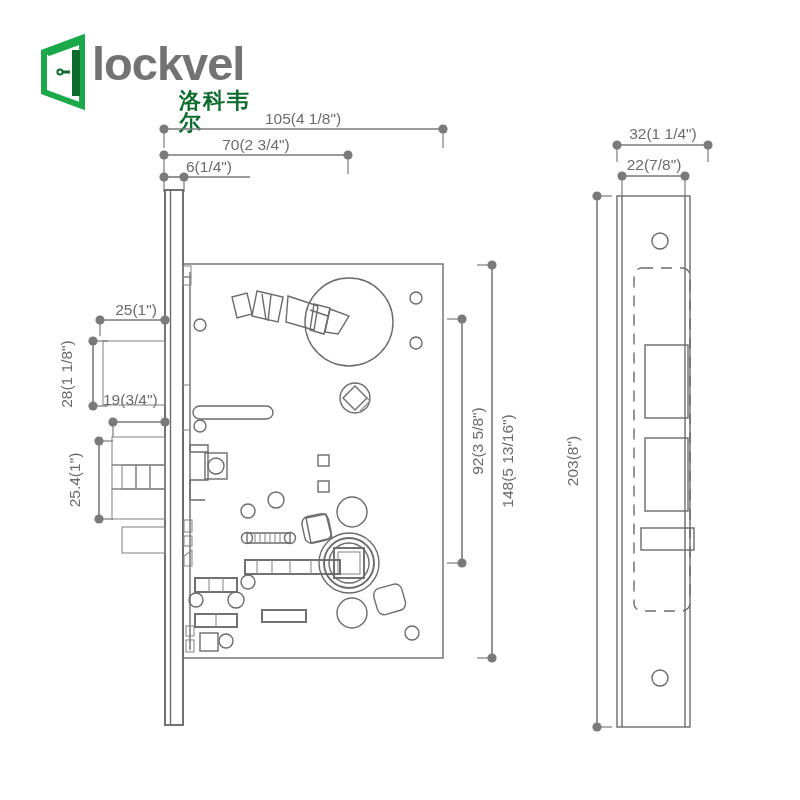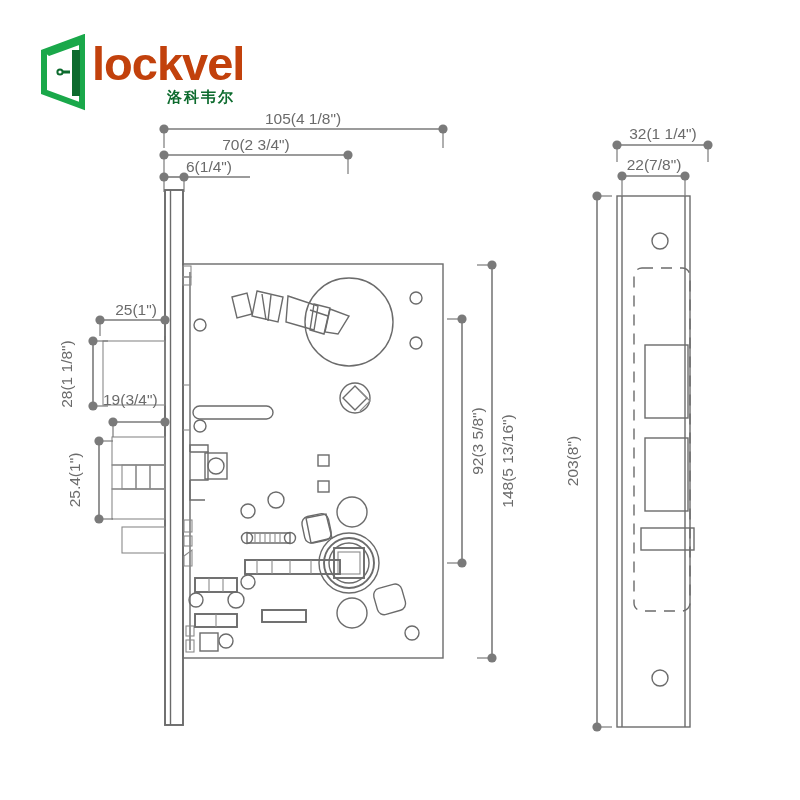--- a/index.html
+++ b/index.html
@@ -27,29 +27,29 @@
     width: 230px;
     height: 80px;
   }
   .logo-text {
     position: absolute;
     left: 56px;
     top: 6px;
     font-size: 47px;
     font-weight: bold;
     letter-spacing: -1px;
-    color: #c2410c;
+    color: #737373;
     font-family: "Liberation Sans", sans-serif;
     line-height: 1;
   }
   .logo-cn {
     position: absolute;
-    left: 131px;
+    left: 143px;
     top: 56px;
-    font-size: 15px;
+    font-size: 22px;
     font-weight: bold;
     color: #0d6b2e;
     letter-spacing: 2px;
     font-family: "DejaVu Sans", sans-serif;
     line-height: 1;
   }
   svg.draw {
     position: absolute;
     left: 0; top: 0;
     width: 800px;

